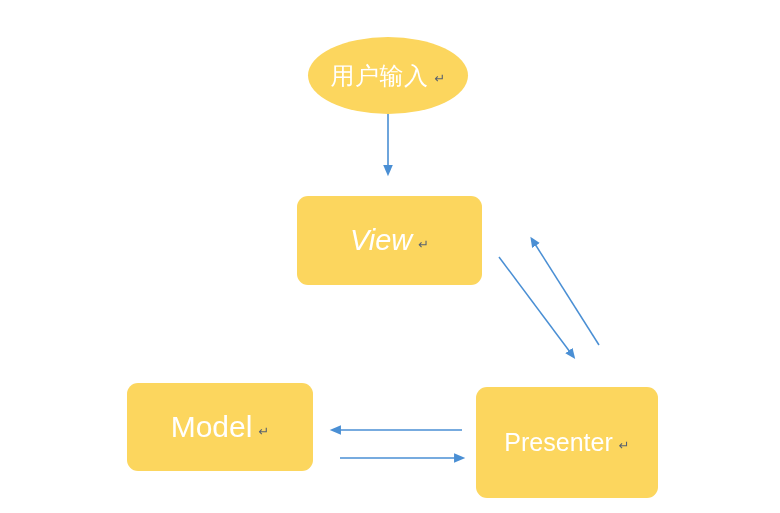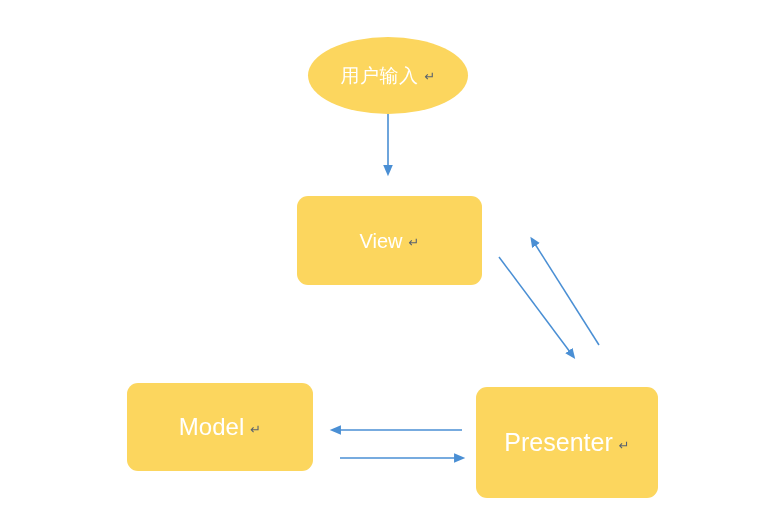--- a/index.html
+++ b/index.html
@@ -56,29 +56,29 @@
     font-size: 13px;
     margin-left: 6px;
     position: relative;
     top: -1px;
     font-family: "DejaVu Sans", sans-serif;
   }
   
   #node-user-input {
     left: 308px; top: 37px; width: 160px; height: 77px;
   }
-  #node-user-input .label-text { font-size: 19px; letter-spacing: 0.5px; }
+  #node-user-input .label-text { font-size: 24px; letter-spacing: 0.5px; }
   #node-view {
     left: 297px; top: 196px; width: 185px; height: 89px;
   }
-  #node-view .label-text { font-size: 20px; }
+  #node-view .label-text { font-size: 29px; font-style: italic; }
   #node-model {
     left: 127px; top: 383px; width: 186px; height: 88px;
   }
-  #node-model .label-text { font-size: 24px; }
+  #node-model .label-text { font-size: 30px; }
   #node-presenter {
     left: 476px; top: 387px; width: 182px; height: 111px;
   }
   #node-presenter .label-text { font-size: 25px; }
 </style>
 </head>
 <body>
 
 <div id="canvas">
 

